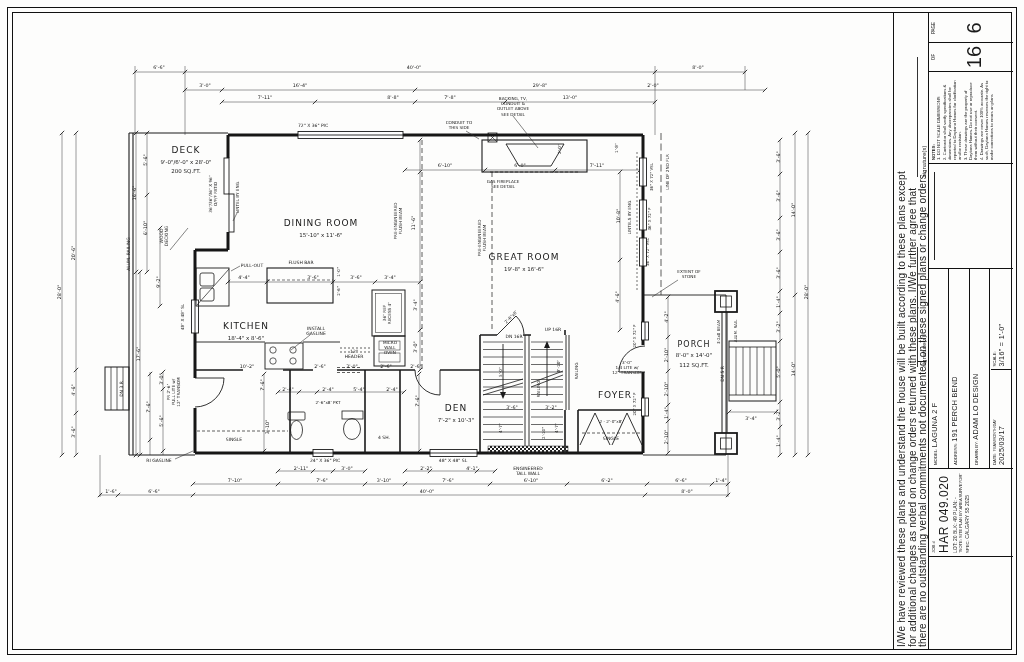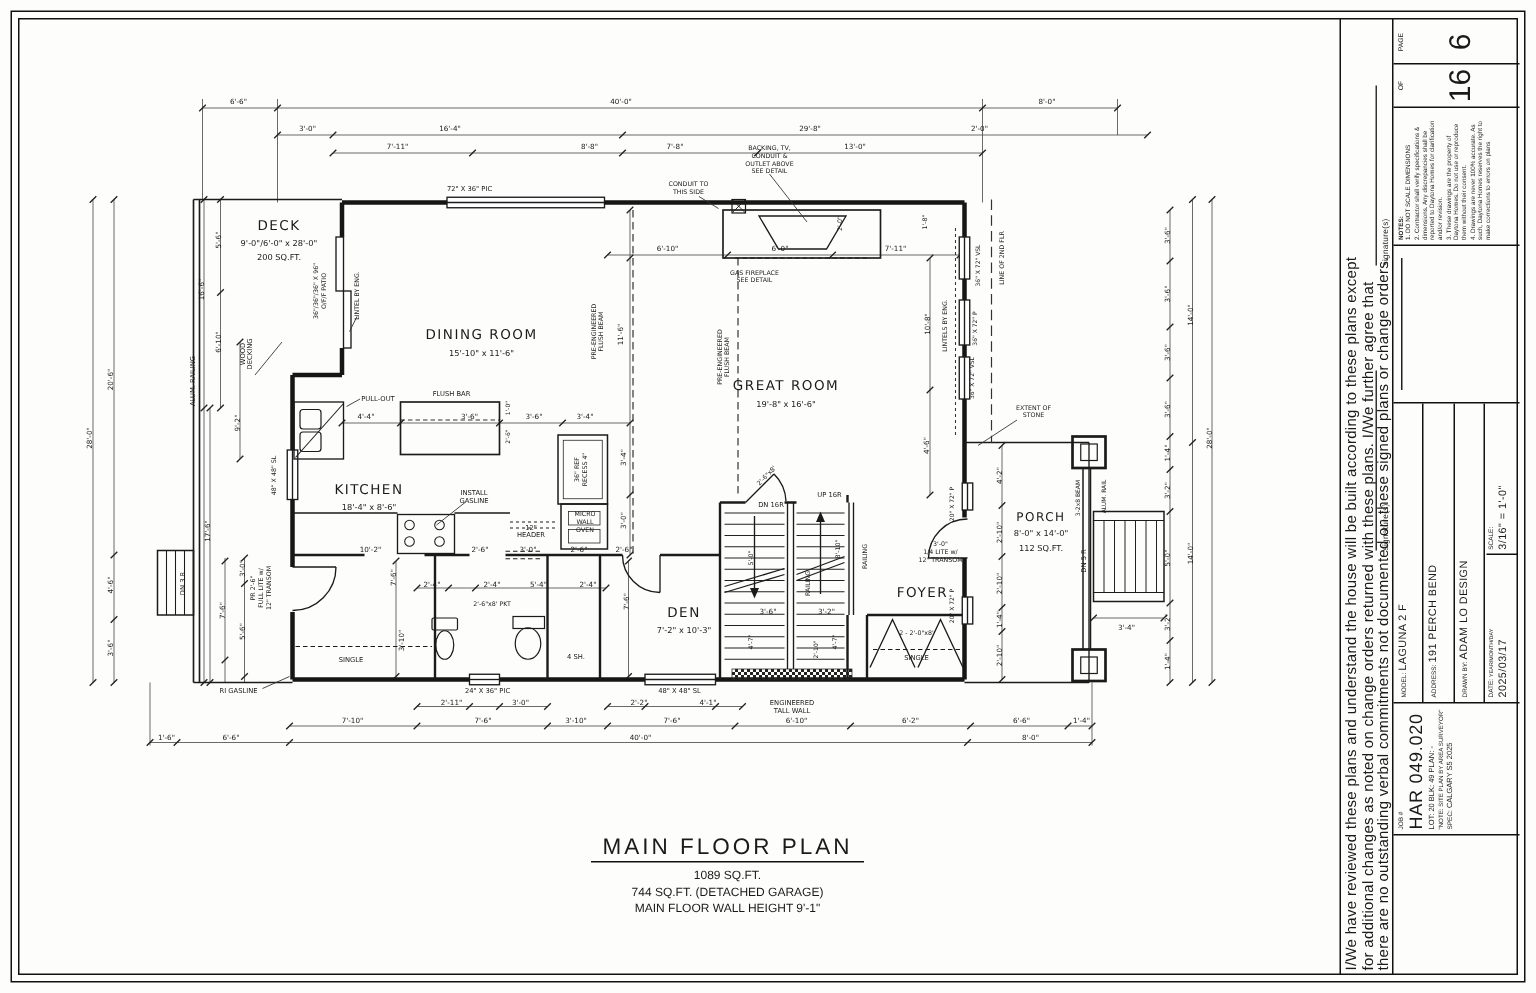--- a/index.html
+++ b/index.html
@@ -365,28 +365,20 @@
         <text x="780" y="372" font-size="4.8" text-anchor="middle" transform="rotate(-90 780 372)"><tspan x="780" dy="0">5'-0"</tspan></text>
         <text x="780" y="415" font-size="4.8" text-anchor="middle" transform="rotate(-90 780 415)"><tspan x="780" dy="0">3'-2"</tspan></text>
         <text x="780" y="441" font-size="4.8" text-anchor="middle" transform="rotate(-90 780 441)"><tspan x="780" dy="0">1'-4"</tspan></text>
         <text x="795" y="210" font-size="4.8" text-anchor="middle" transform="rotate(-90 795 210)"><tspan x="795" dy="0">14'-0"</tspan></text>
         <text x="795" y="369" font-size="4.8" text-anchor="middle" transform="rotate(-90 795 369)"><tspan x="795" dy="0">14'-0"</tspan></text>
         <text x="808" y="292" font-size="4.8" text-anchor="middle" transform="rotate(-90 808 292)"><tspan x="808" dy="0">28'-0"</tspan></text>
         <text x="751" y="420" font-size="4.8" text-anchor="middle"><tspan x="751" dy="0">3'-4"</tspan></text>
       </g>
   </svg>
 
-  <div class="plan-title-block">
-    <div class="t">MAIN FLOOR PLAN</div>
-    <div class="s">
-      <div>1089 SQ.FT.</div>
-      <div>744 SQ.FT. (DETACHED GARAGE)</div>
-      <div>MAIN FLOOR WALL HEIGHT 9'-1"</div>
-    </div>
-  </div>
 
   <div class="vdiv" style="left:893px;"></div>
   <div class="vdiv" style="left:928px;"></div>
 
   <div class="rotwrap" style="left:896px;top:14px;width:32px;height:633px;">
     <div class="rot disclaimer" style="top:633px;">
       <div>I/We have reviewed these plans and understand the house will be built according to these plans except</div>
       <div>for additional changes as noted on change orders returned with these plans. I/We further agree that</div>
       <div>there are no outstanding verbal commitments not documented on these signed plans or change orders.</div>
       <span class="sig" style="left:280px;">signature(s)</span>

